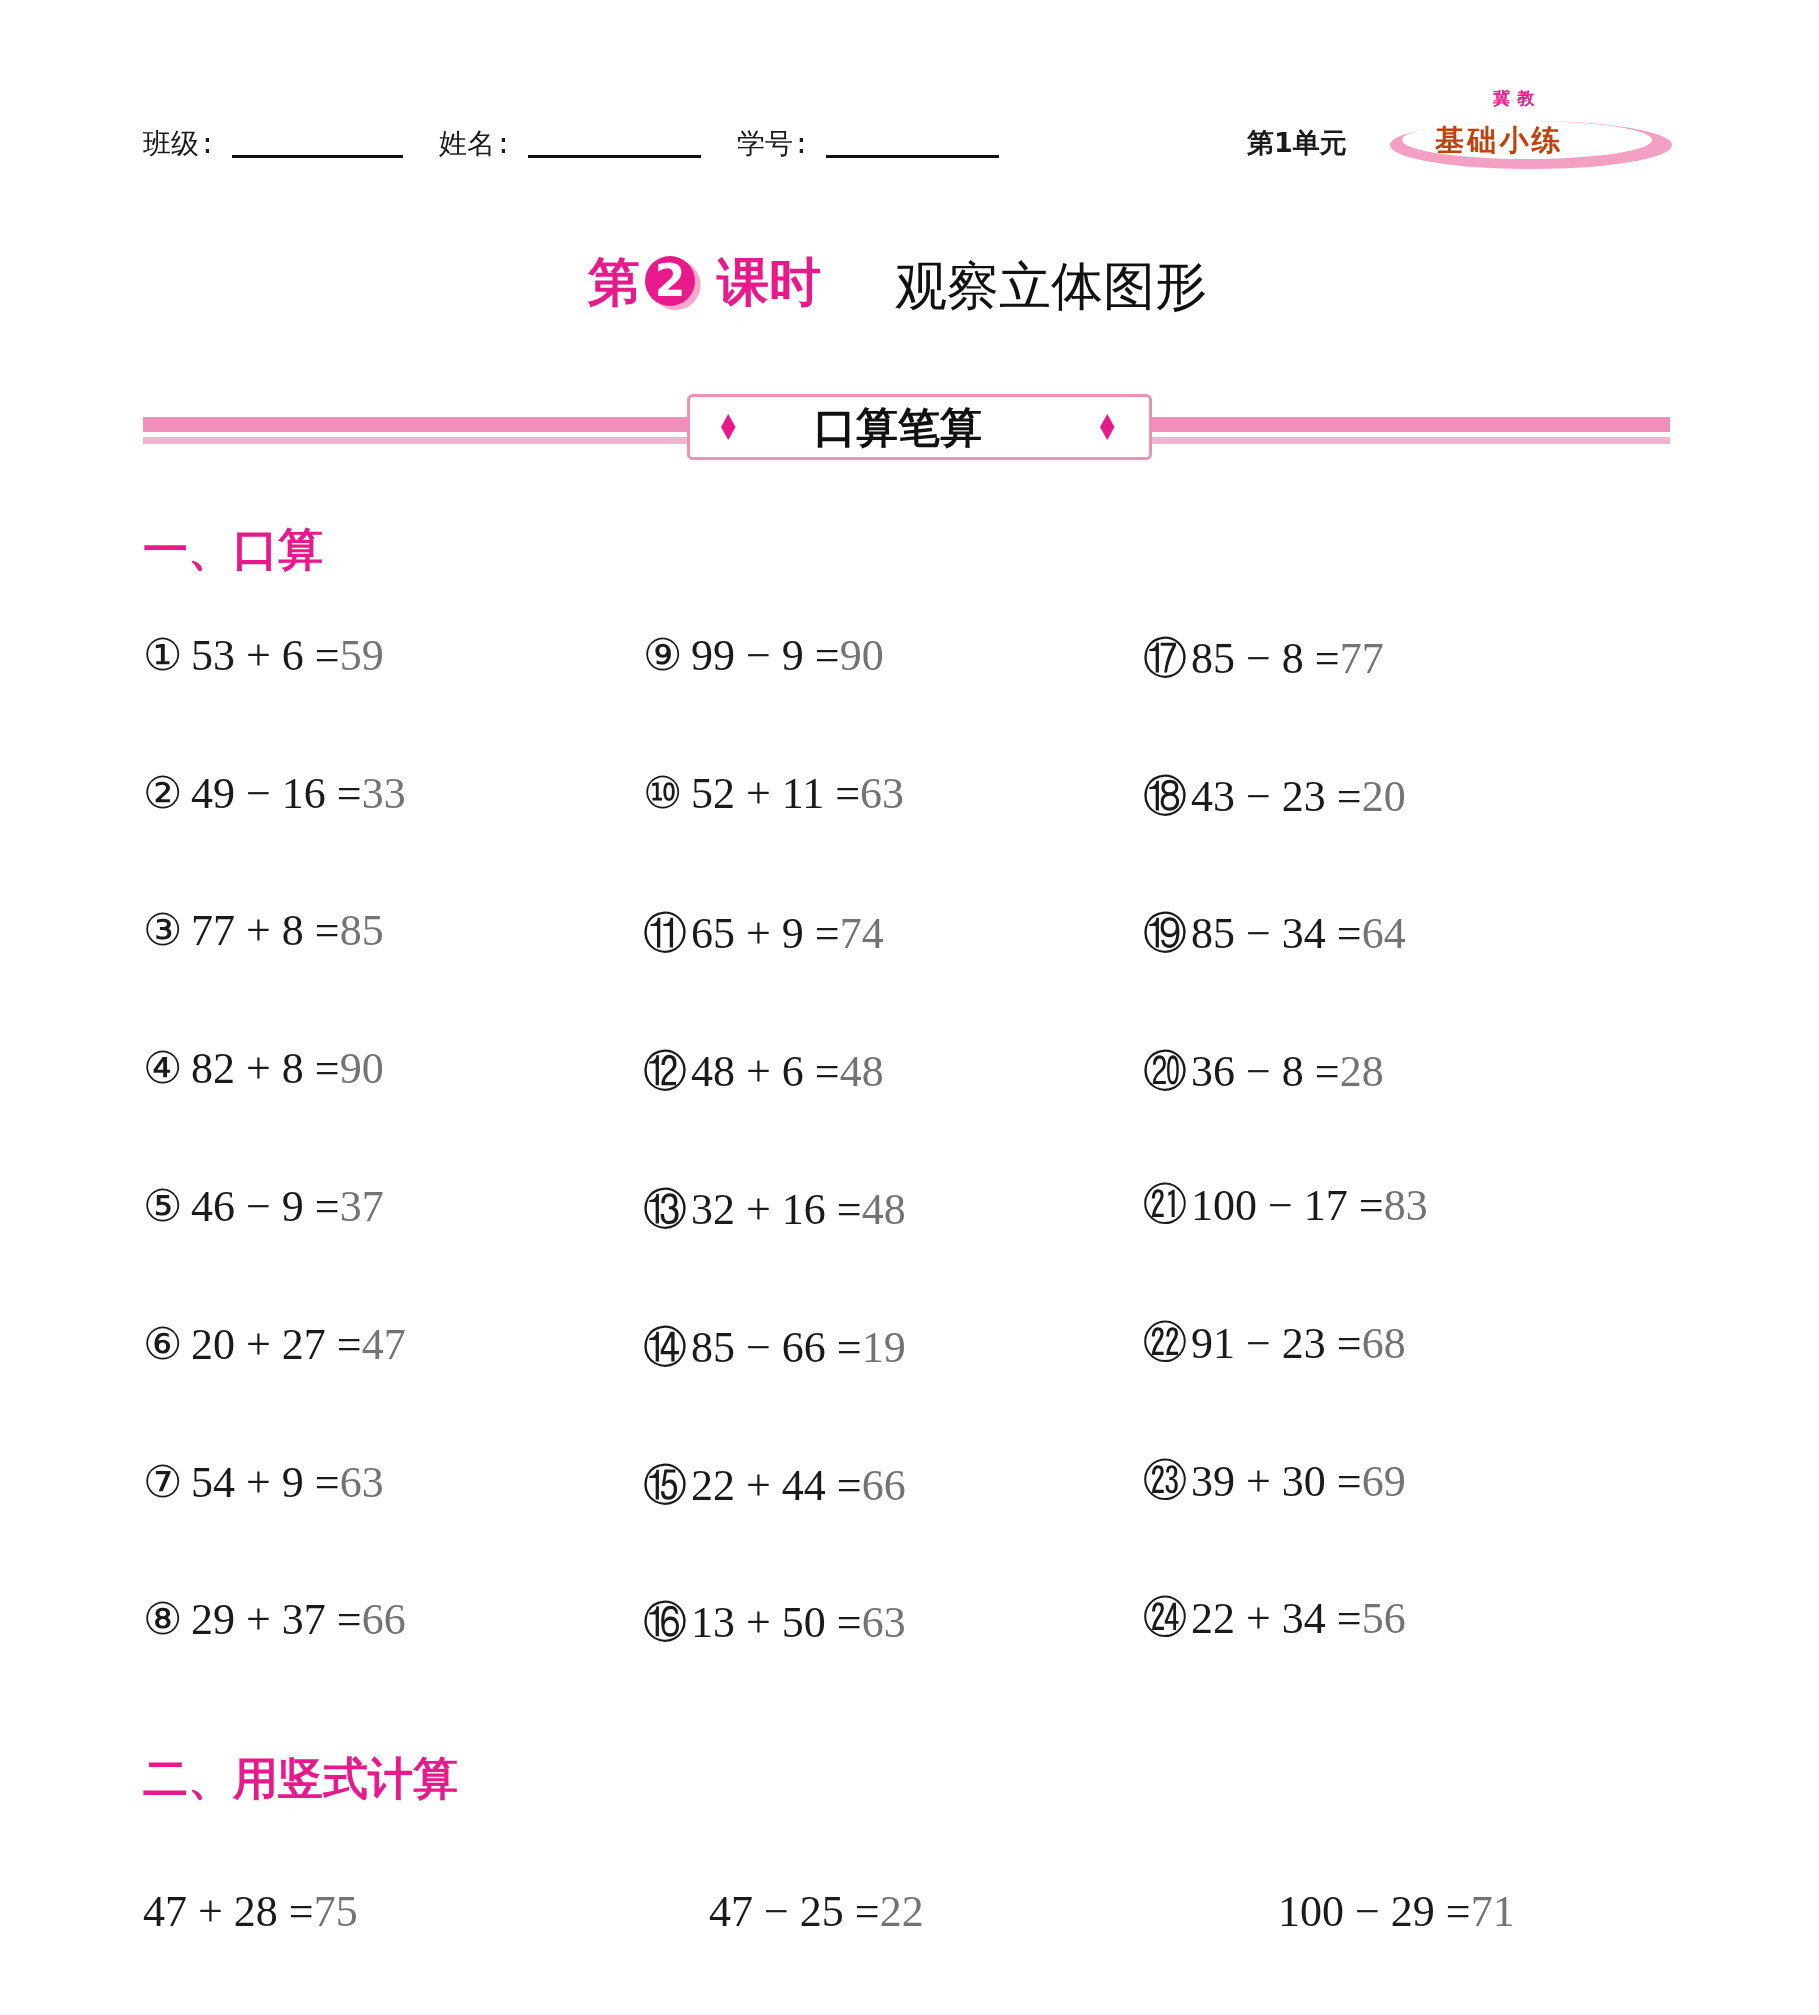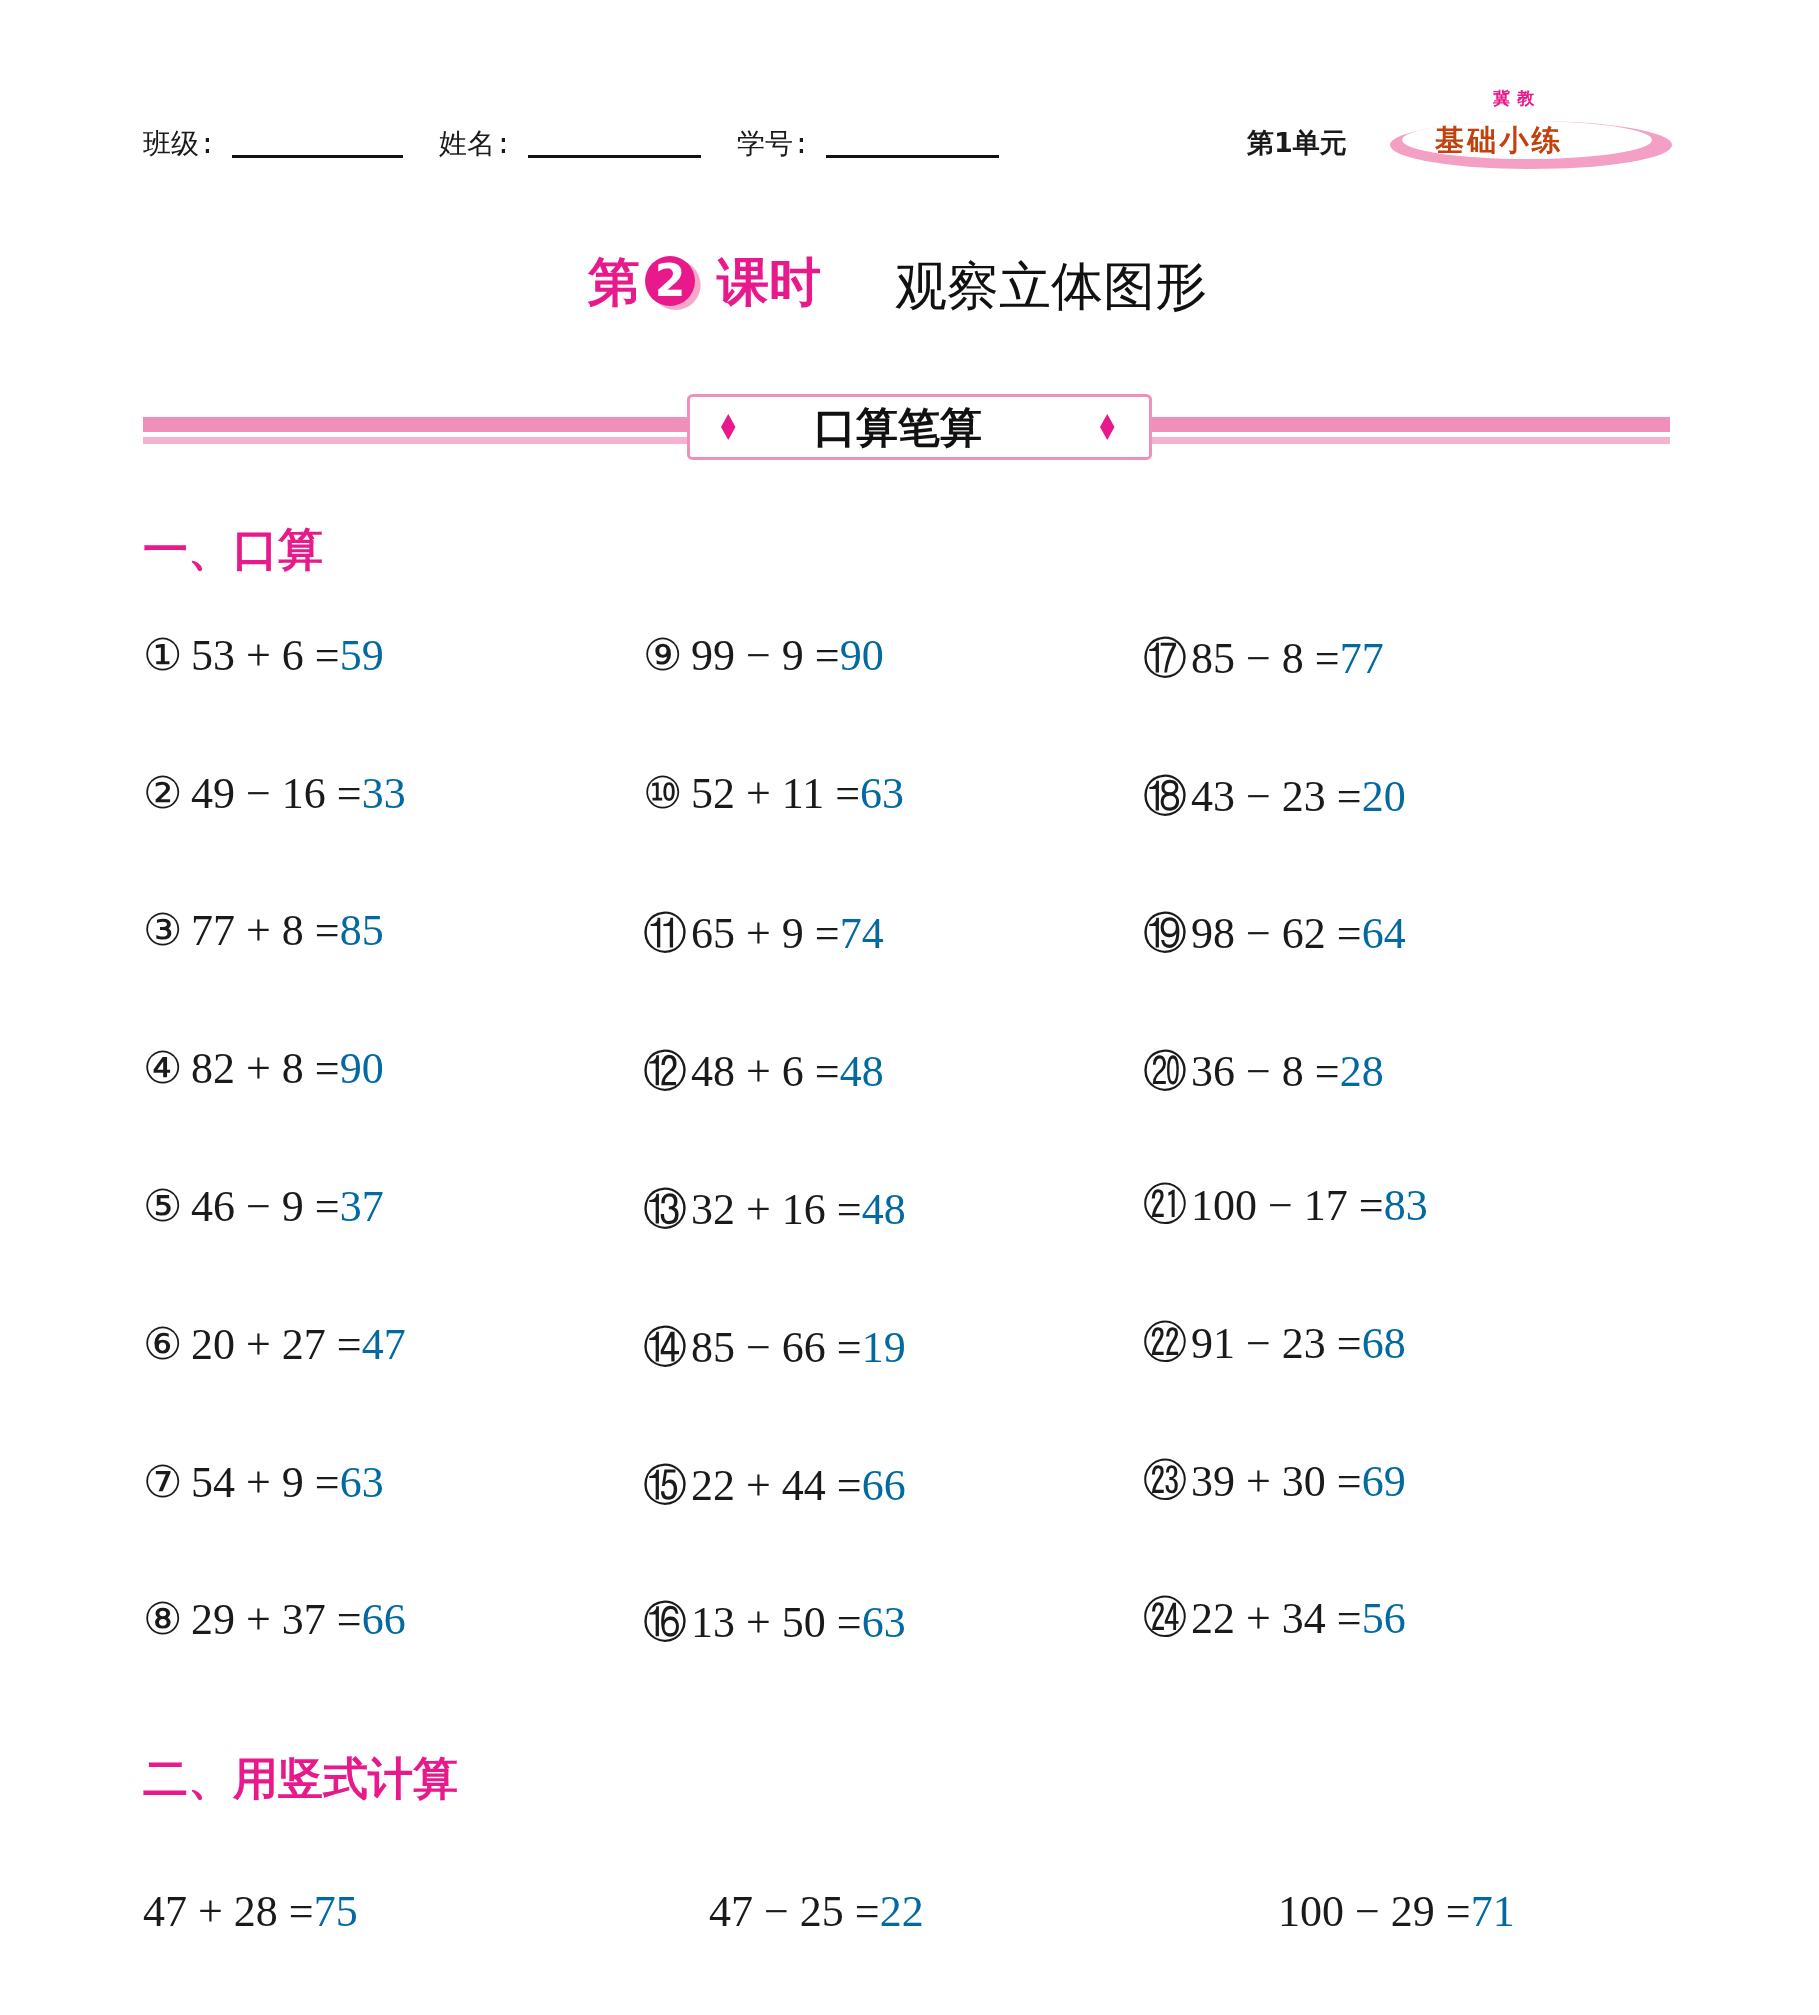--- a/index.html
+++ b/index.html
@@ -31,21 +31,21 @@
                   border: 3.2px solid #f08fba; border-radius: 5.6px; box-sizing: border-box; }
     .diamond { width: 14.5px; height: 26px; background: #e8198b; clip-path: polygon(50% 0, 100% 50%, 50% 100%, 0 50%); top: 414px; }
     .banner-text { font-family: "DejaVu Sans", sans-serif; font-weight: bold; font-size: 42px; left: 814px; top: 400px; color: #111; }
 
     
     .sec-title { font-family: Liberation Serif, serif; font-weight: bold; font-size: 45px; color: #e8198b; left: 143px; }
 
     
     .eq { font-size: 44px; white-space: nowrap; }
     .eq .num { display: inline-block; width: 48px; }
-    .eq .ans { color: #0369a1; }
+    .eq .ans { color: #737373; }
     .vdig { font-size: 48px; color: #e8198b; width: 64px; text-align: center; }
   </style>
 </head>
 <body>
 
 <div>
   <span class="abs hdr-label" style="left:143px">班级:</span>
   <div class="abs hdr-line" style="left:232px;width:171px"></div>
   <span class="abs hdr-label" style="left:439px">姓名:</span>
   <div class="abs hdr-line" style="left:528px;width:173px"></div>
@@ -92,21 +92,21 @@
   <div class="abs eq" style="left:643px;top:767px"><span class="num">⑩</span><span>52 + 11 =</span><span class="ans">63</span></div>
   <div class="abs eq" style="left:643px;top:904px"><span class="num">⑪</span><span>65 + 9 =</span><span class="ans">74</span></div>
   <div class="abs eq" style="left:643px;top:1042px"><span class="num">⑫</span><span>48 + 6 =</span><span class="ans">48</span></div>
   <div class="abs eq" style="left:643px;top:1180px"><span class="num">⑬</span><span>32 + 16 =</span><span class="ans">48</span></div>
   <div class="abs eq" style="left:643px;top:1318px"><span class="num">⑭</span><span>85 − 66 =</span><span class="ans">19</span></div>
   <div class="abs eq" style="left:643px;top:1456px"><span class="num">⑮</span><span>22 + 44 =</span><span class="ans">66</span></div>
   <div class="abs eq" style="left:643px;top:1593px"><span class="num">⑯</span><span>13 + 50 =</span><span class="ans">63</span></div>
 
   <div class="abs eq" style="left:1143px;top:629px"><span class="num">⑰</span><span>85 − 8 =</span><span class="ans">77</span></div>
   <div class="abs eq" style="left:1143px;top:767px"><span class="num">⑱</span><span>43 − 23 =</span><span class="ans">20</span></div>
-  <div class="abs eq" style="left:1143px;top:904px"><span class="num">⑲</span><span>98 − 62 =</span><span class="ans">64</span></div>
+  <div class="abs eq" style="left:1143px;top:904px"><span class="num">⑲</span><span>85 − 34 =</span><span class="ans">64</span></div>
   <div class="abs eq" style="left:1143px;top:1042px"><span class="num">⑳</span><span>36 − 8 =</span><span class="ans">28</span></div>
   <div class="abs eq" style="left:1143px;top:1180px"><span class="num">㉑</span><span>100 − 17 =</span><span class="ans">83</span></div>
   <div class="abs eq" style="left:1143px;top:1318px"><span class="num">㉒</span><span>91 − 23 =</span><span class="ans">68</span></div>
   <div class="abs eq" style="left:1143px;top:1456px"><span class="num">㉓</span><span>39 + 30 =</span><span class="ans">69</span></div>
   <div class="abs eq" style="left:1143px;top:1593px"><span class="num">㉔</span><span>22 + 34 =</span><span class="ans">56</span></div>
 </div>
 
 <div class="abs sec-title" style="top:1749px">二、用竖式计算</div>
 
 <div>

